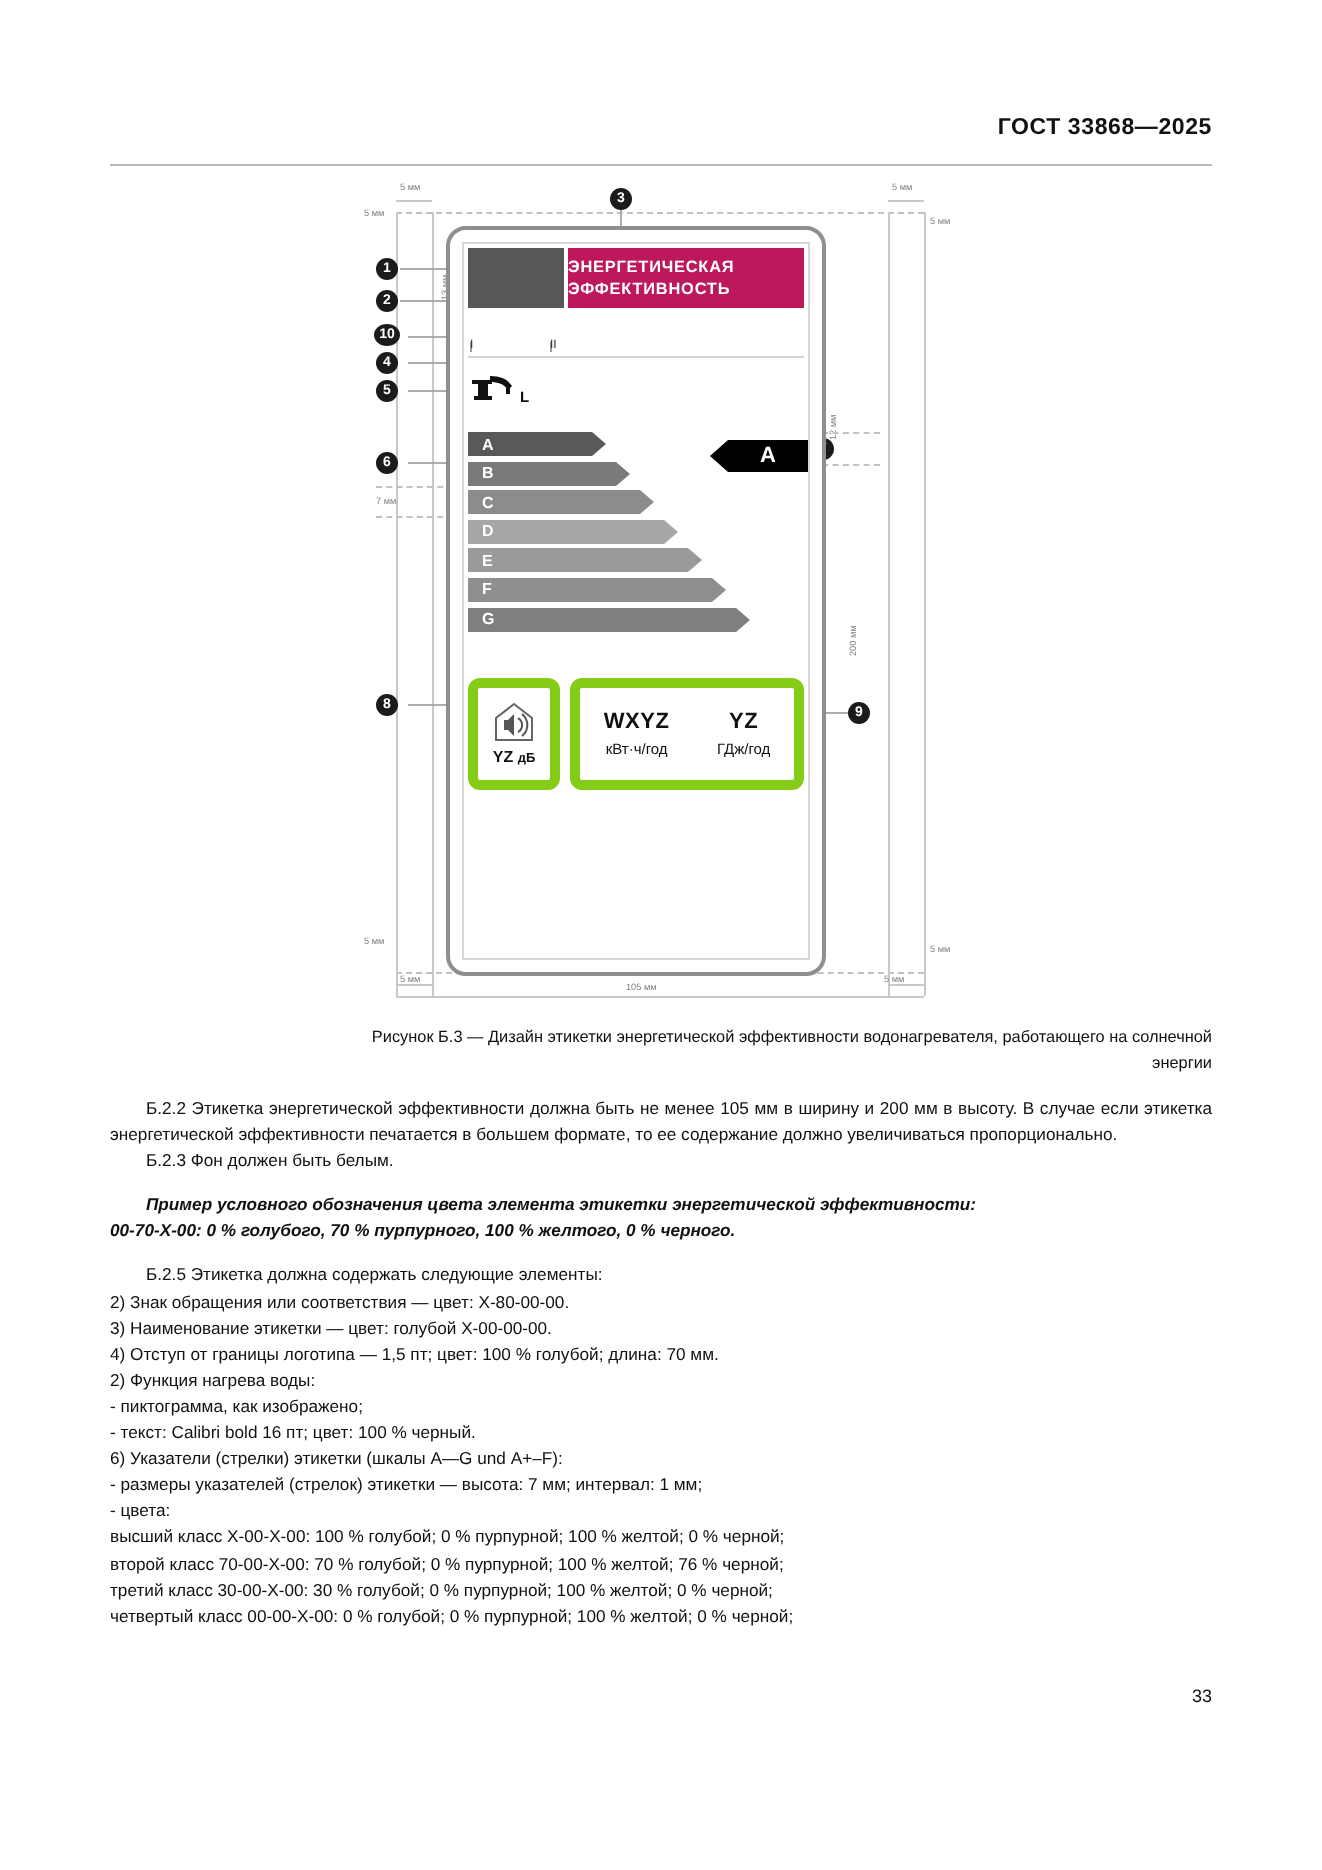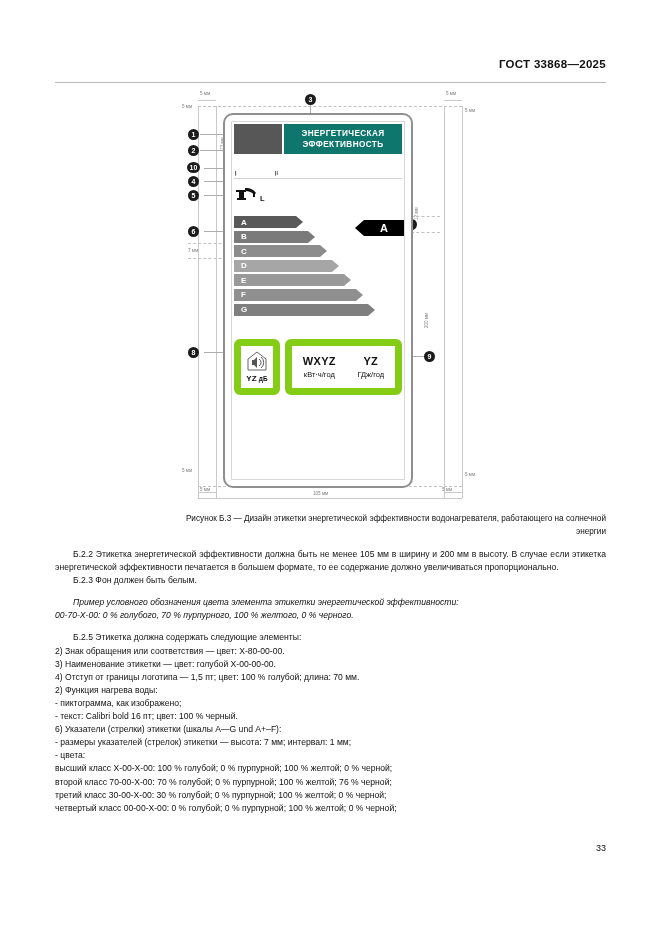--- a/index.html
+++ b/index.html
@@ -59,22 +59,22 @@
   .label-inner{
     position:absolute;left:6px;top:6px;right:6px;bottom:6px;
     border:1px solid #d8d8d8;box-sizing:border-box;
   }
   .lbl-content{position:absolute;left:9px;top:9px;right:9px;bottom:9px;}
 
   .logo-box{
     position:absolute;left:0;top:0;width:48px;height:30px;background:#575757;
   }
   .title-band{
-    position:absolute;left:50px;top:0;right:0;height:30px;background:#0f766e;
-    display:flex;flex-direction:column;align-items:center;justify-content:center;
+    position:absolute;left:50px;top:0;right:0;height:30px;background:#be185d;
+    display:flex;flex-direction:column;align-items:flex-start;justify-content:center;
   }
   .title-band span{
     color:#fff;font-weight:bold;font-size:8.2px;letter-spacing:.4px;line-height:11px;
   }
 
   .scale-rule{
     position:absolute;left:0;right:0;top:54px;height:1px;background:#d3d3d3;
   }
   .tick{position:absolute;top:46px;font-size:6px;color:#2a2a2a;}
   .tick-i{left:1px;}
@@ -107,42 +107,42 @@
   }
   .pointer span{color:#fff;font-weight:bold;font-size:11px;}
   .pointer::before{
     content:"";position:absolute;right:100%;top:0;
     border-top:8px solid transparent;border-bottom:8px solid transparent;
     border-right:9px solid #000;
   }
 
   
   .boxes{position:absolute;left:0;right:0;top:215px;height:56px;display:flex;gap:5px;}
-  .box{border:7px solid #84cc16;border-radius:6px;box-sizing:border-box;}
+  .box{border:5px solid #84cc16;border-radius:6px;box-sizing:border-box;}
   .box-noise{width:46px;display:flex;flex-direction:column;align-items:center;justify-content:center;}
   .box-noise .val{font-size:8px;font-weight:bold;color:#111;margin-top:3px;}
   .box-noise .val small{font-size:6.5px;}
   .box-energy{flex:1;display:flex;align-items:center;justify-content:space-around;}
   .bcell{text-align:center;}
   .bcell .big{font-size:11px;font-weight:bold;color:#111;letter-spacing:.3px;}
   .bcell .unit{font-size:7.5px;color:#111;margin-top:3px;}
 
   
   .caption{
     position:absolute;left:55px;right:55px;top:513px;
     text-align:right;font-size:8.2px;line-height:12.5px;color:#111;
   }
   .body{
     position:absolute;left:55px;right:55px;top:548px;
     font-size:8.6px;line-height:13.1px;color:#111;text-align:justify;
   }
   .body p{margin:0;}
   .body p.ind{text-indent:18px;}
   .body p.example{
-    font-weight:normal;font-style:italic;text-align:justify;
+    font-weight:bold;font-style:italic;text-align:justify;
     margin-top:9px;margin-bottom:9px;
   }
   .body p.example .l1{display:block;text-indent:18px;text-align:justify;}
   .body p.list{margin:0;}
 
   .page-num{
     position:absolute;right:55px;top:843px;font-size:9px;color:#111;
   }
 </style>
 </head>

